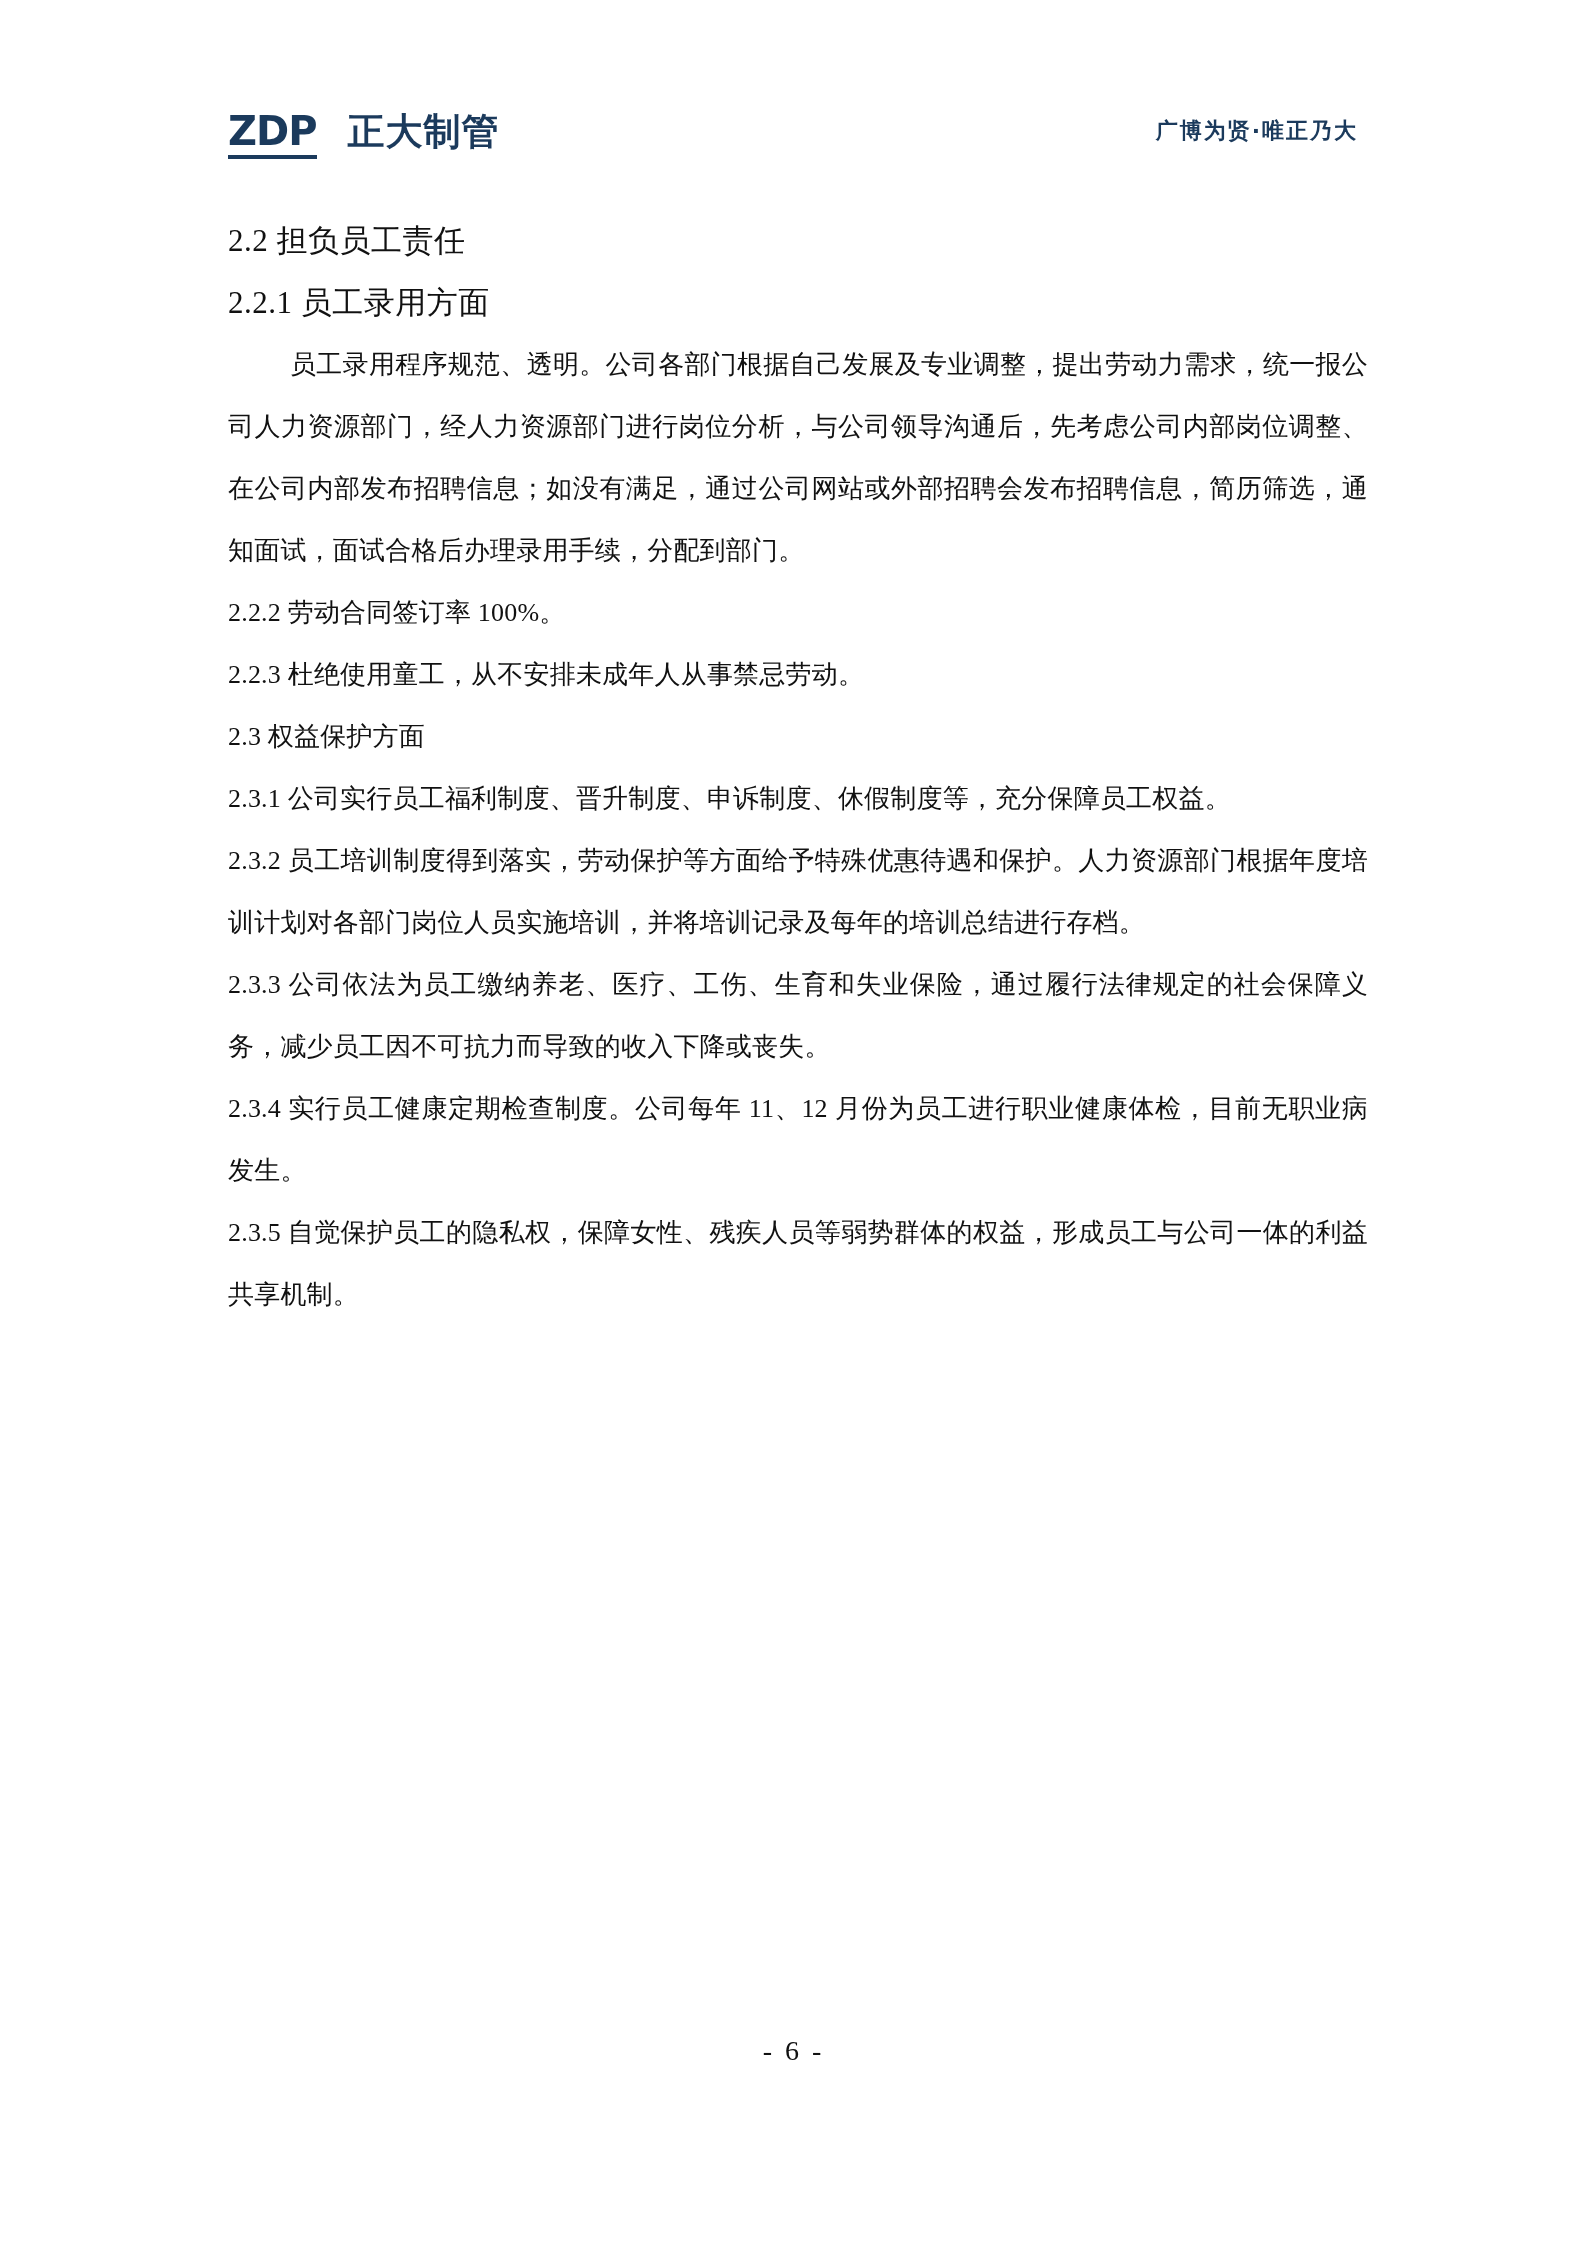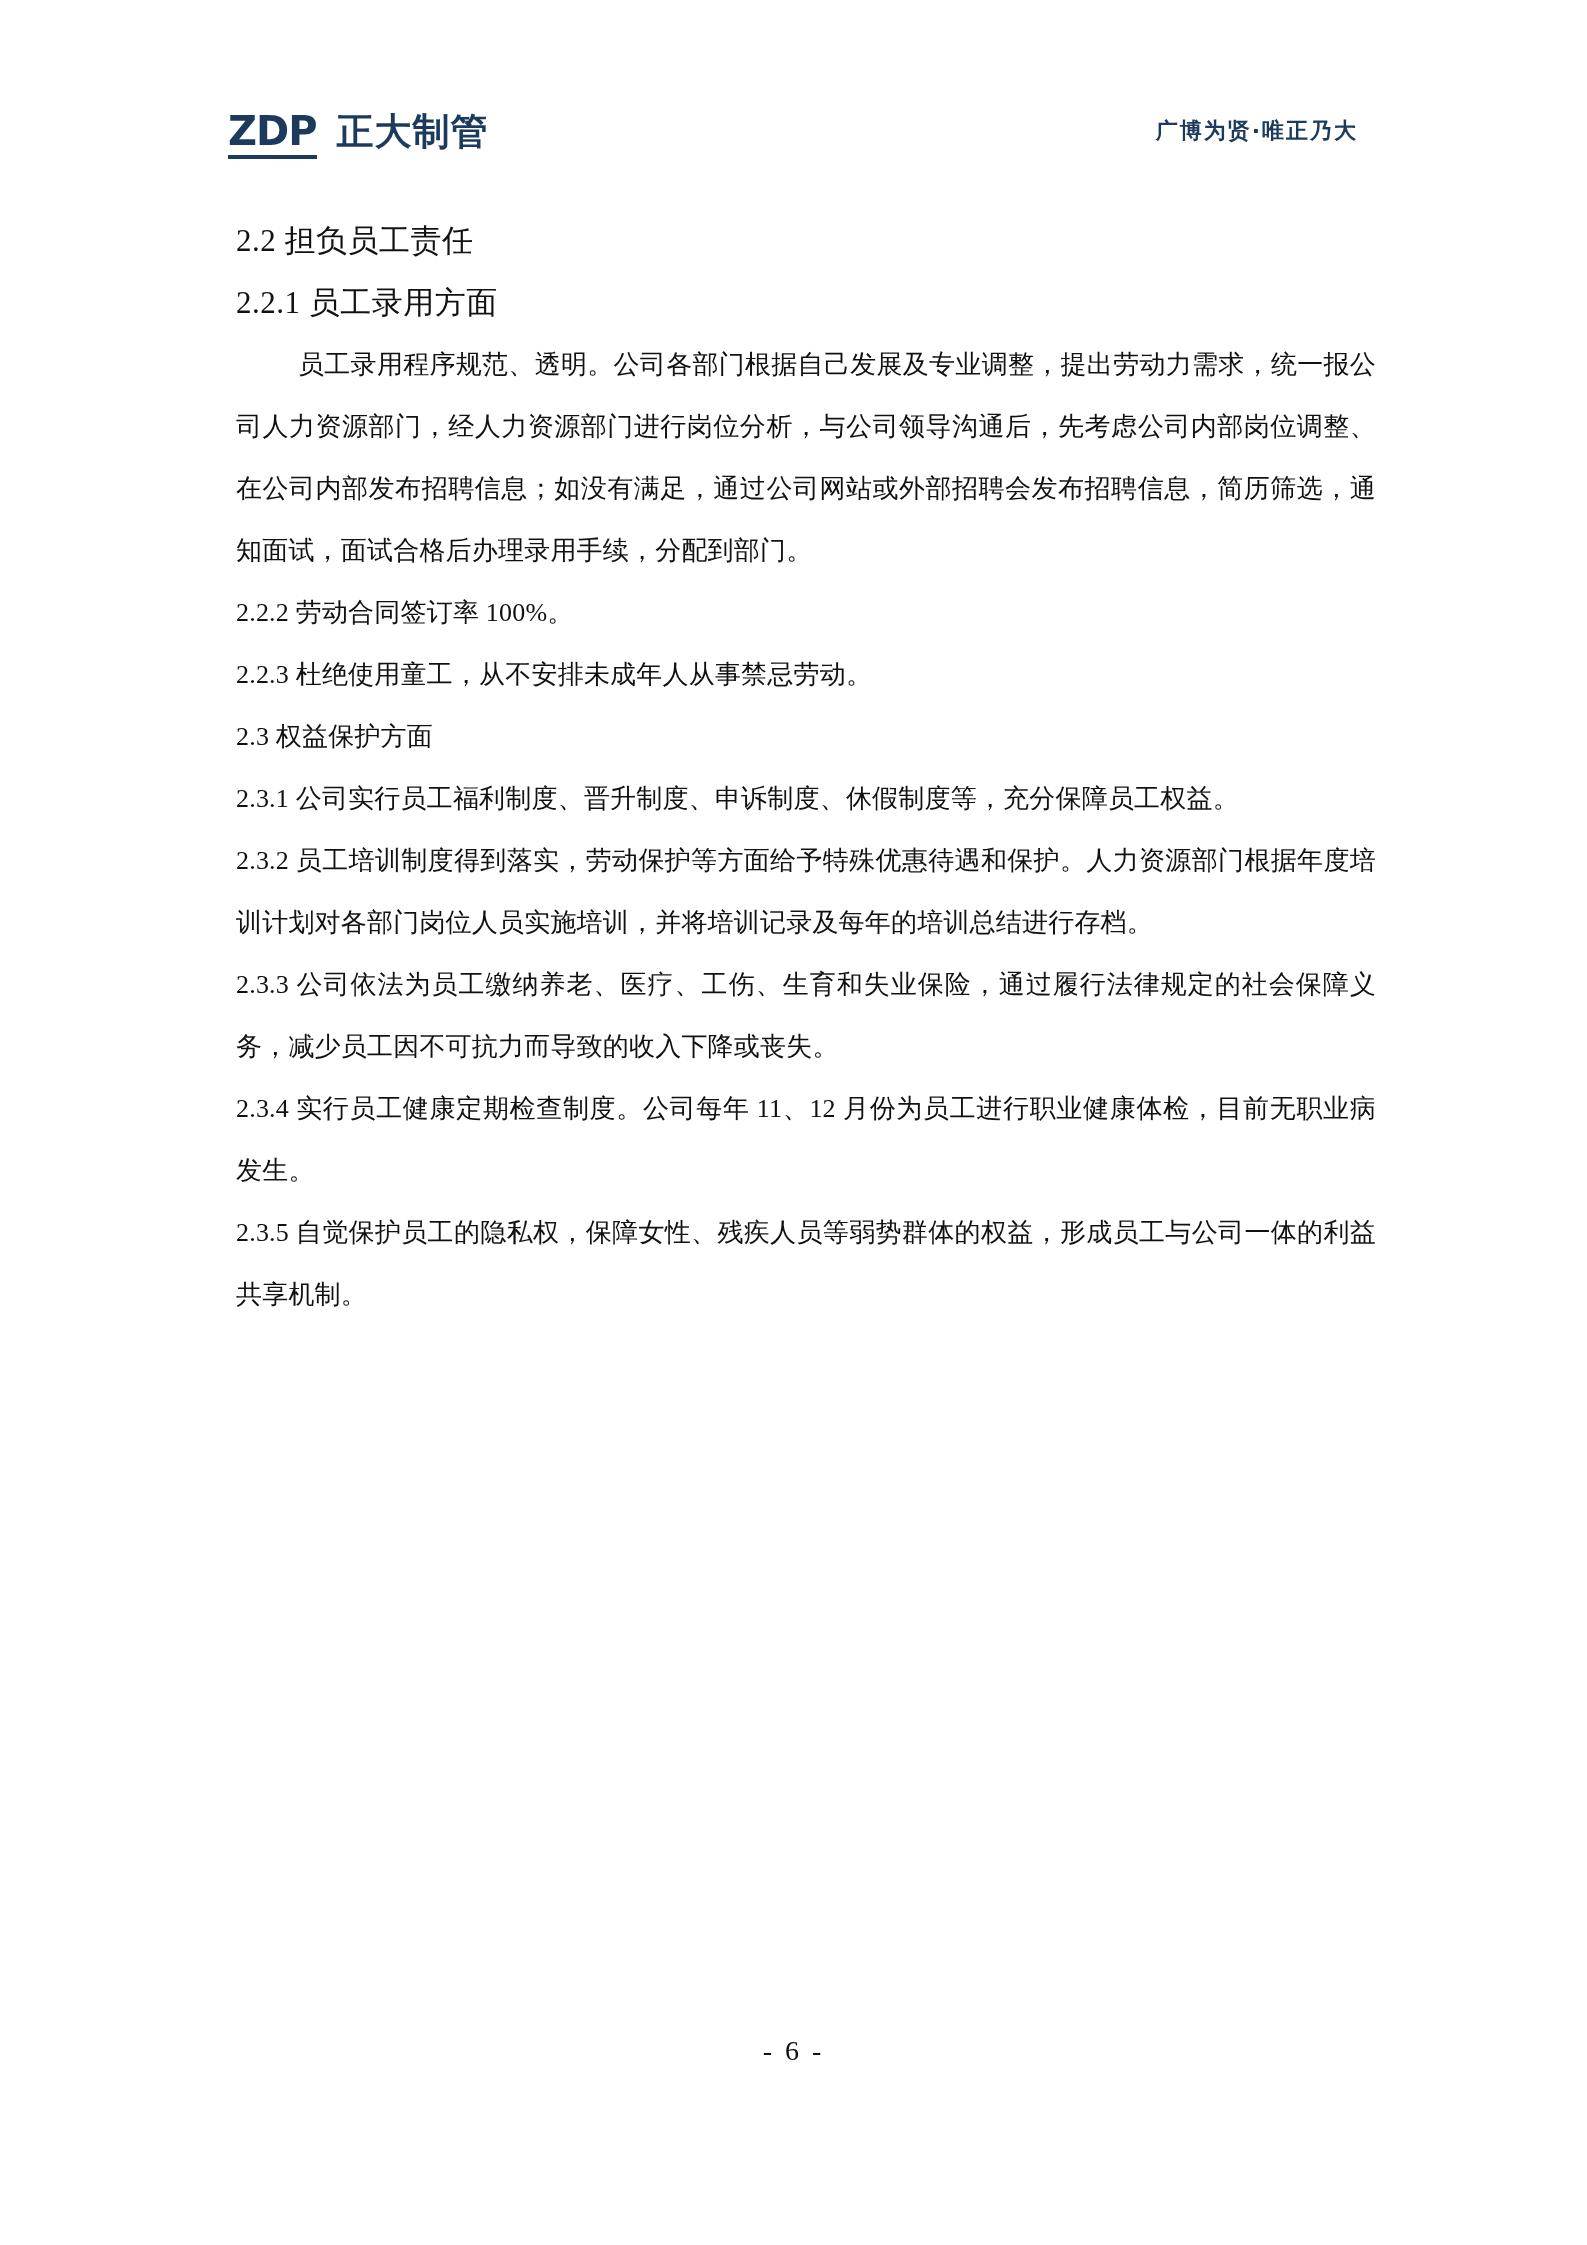--- a/index.html
+++ b/index.html
@@ -30,21 +30,21 @@
     top: 100px;
     width: 1130px;
     height: 62px;
     display: flex;
     align-items: center;
     justify-content: space-between;
   }
   .logo-wrap {
     display: flex;
     align-items: center;
-    gap: 20px;
+    gap: 31px;
   }
   .logo-mark {
     display: inline-block;
     font-family: "DejaVu Sans", sans-serif;
     font-weight: 700;
     font-size: 40px;
     letter-spacing: -1px;
     color: #1b3a5c;
     line-height: 1;
     padding: 2px 0;
@@ -75,21 +75,20 @@
     letter-spacing: 2px;
     white-space: nowrap;
   }
 
   
   .content {
     position: absolute;
     left: 228px;
     top: 210px;
     width: 1140px;
-    margin-left: 8px;
   }
   .line {
     font-size: 31px;
     line-height: 62px;
     color: #111111;
     letter-spacing: 0.5px;
     white-space: nowrap;
   }
   .para {
     font-size: 26px;

